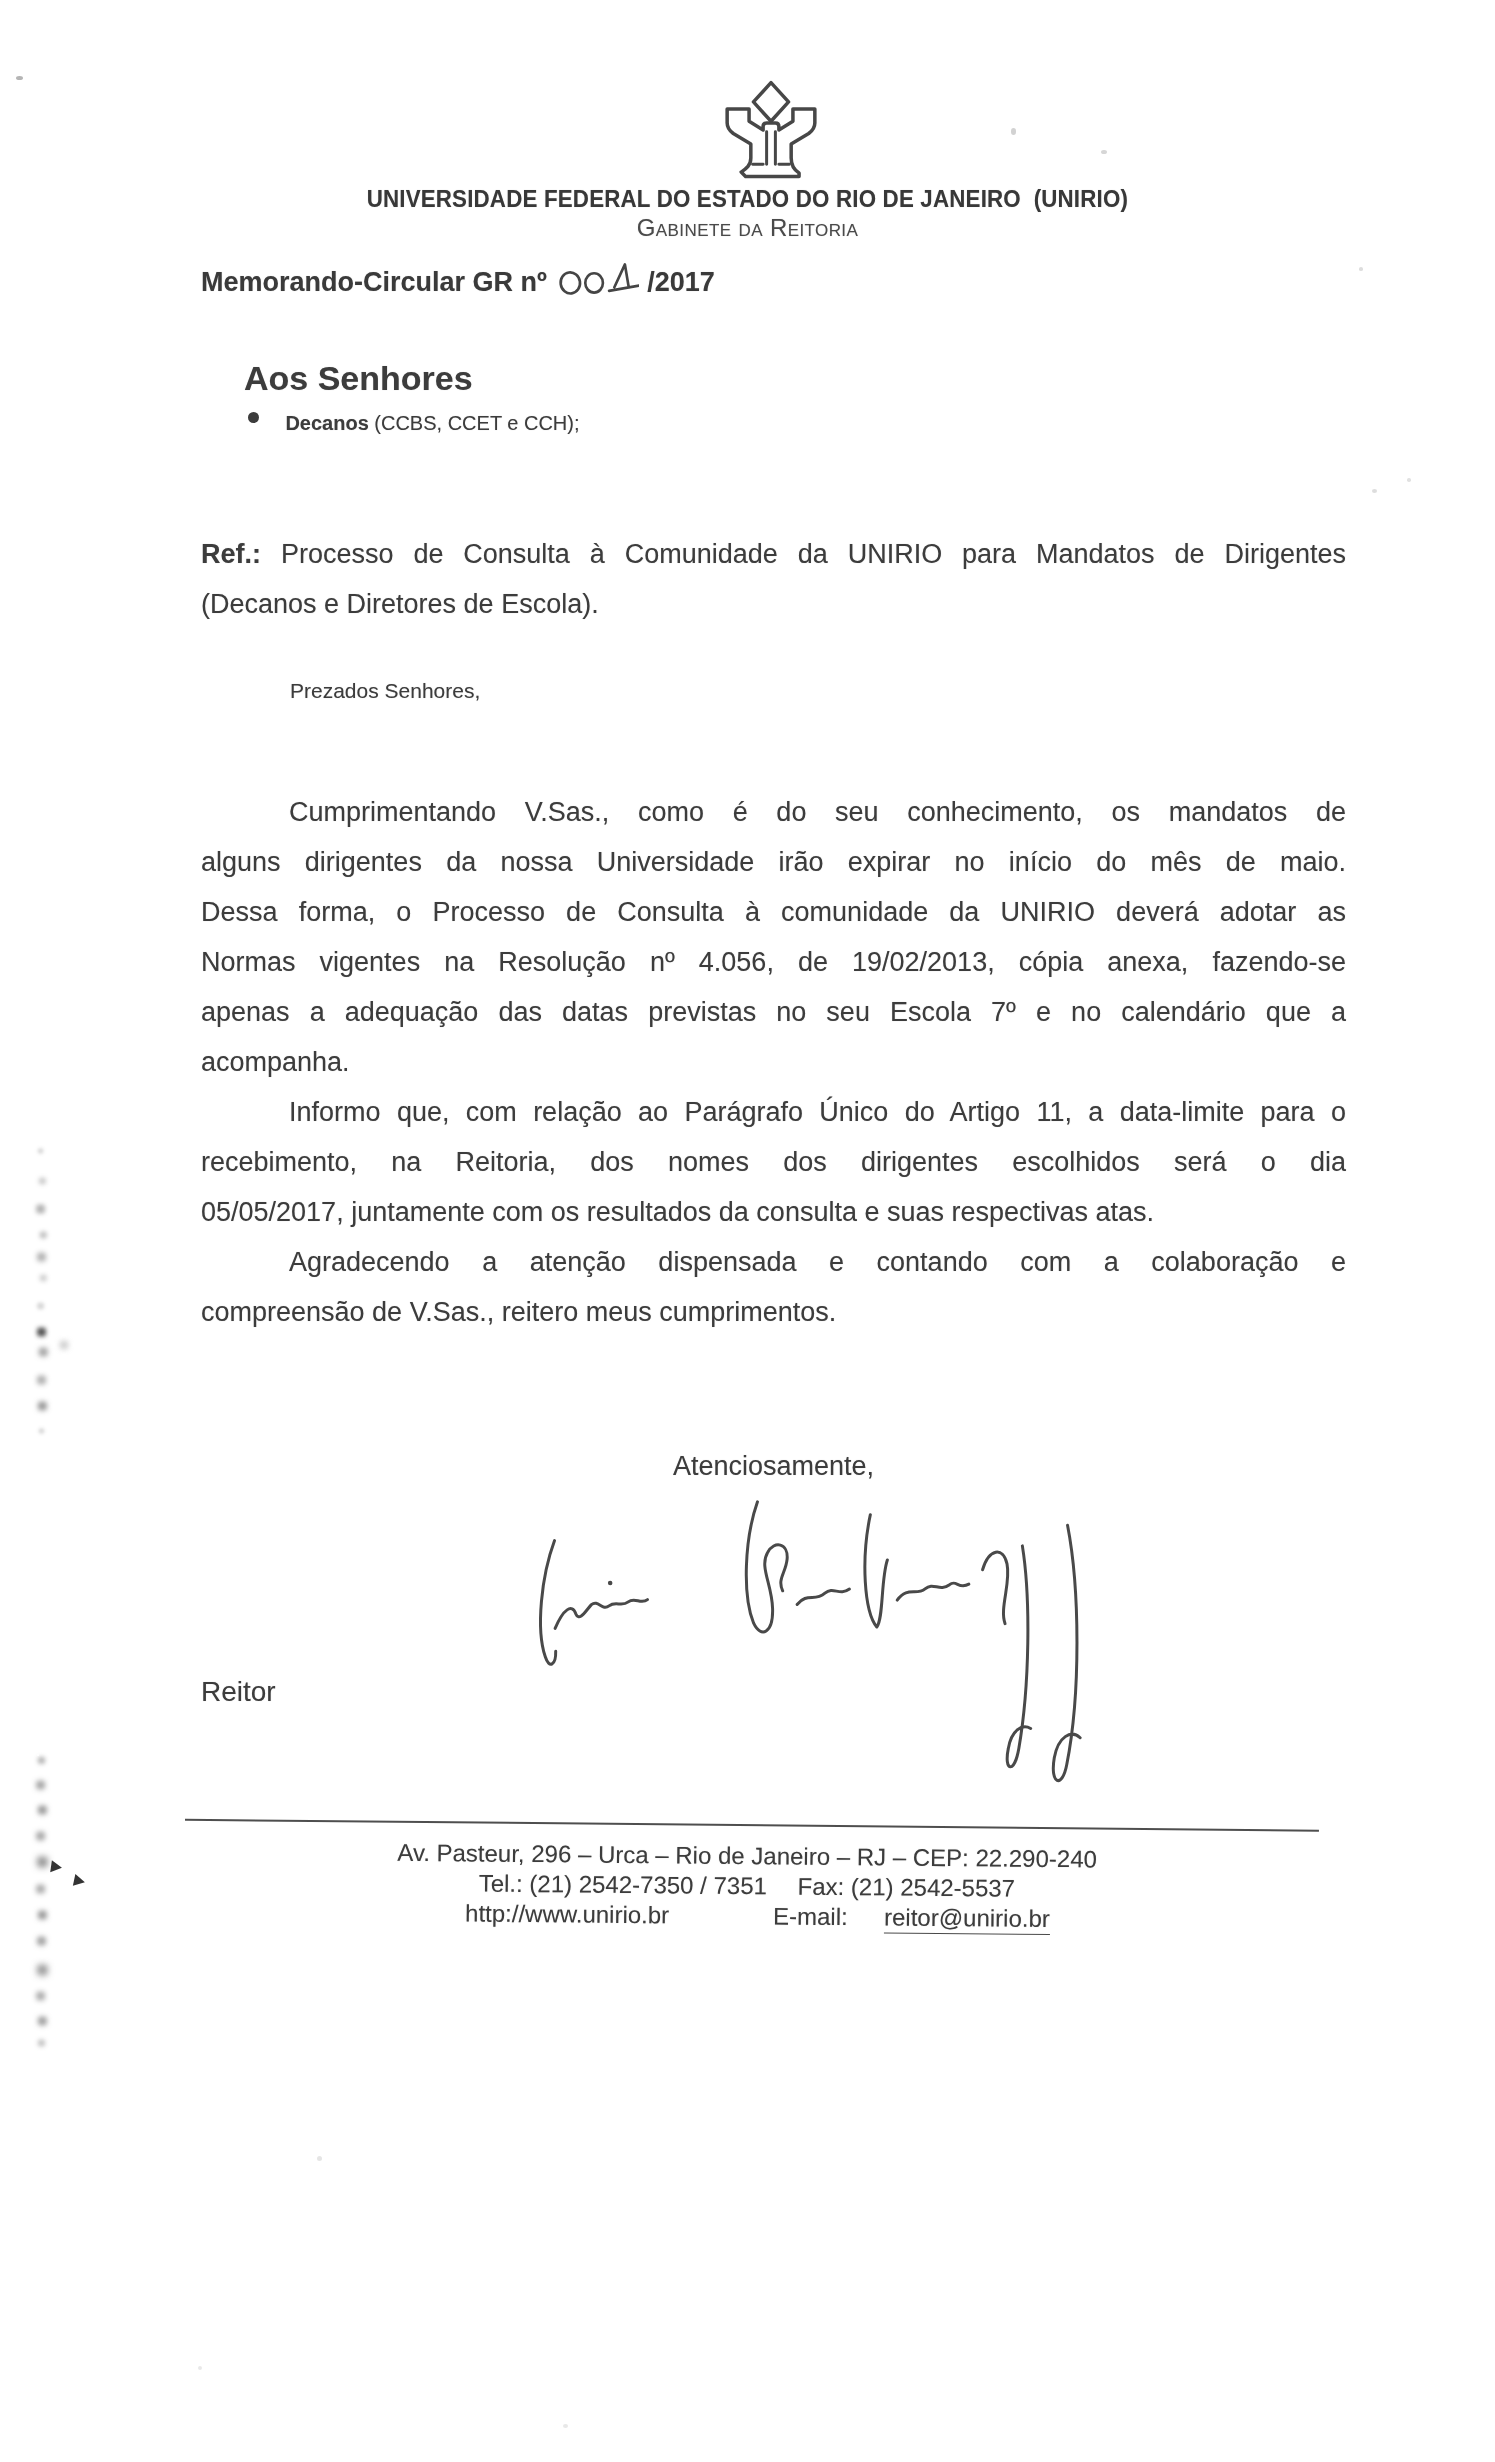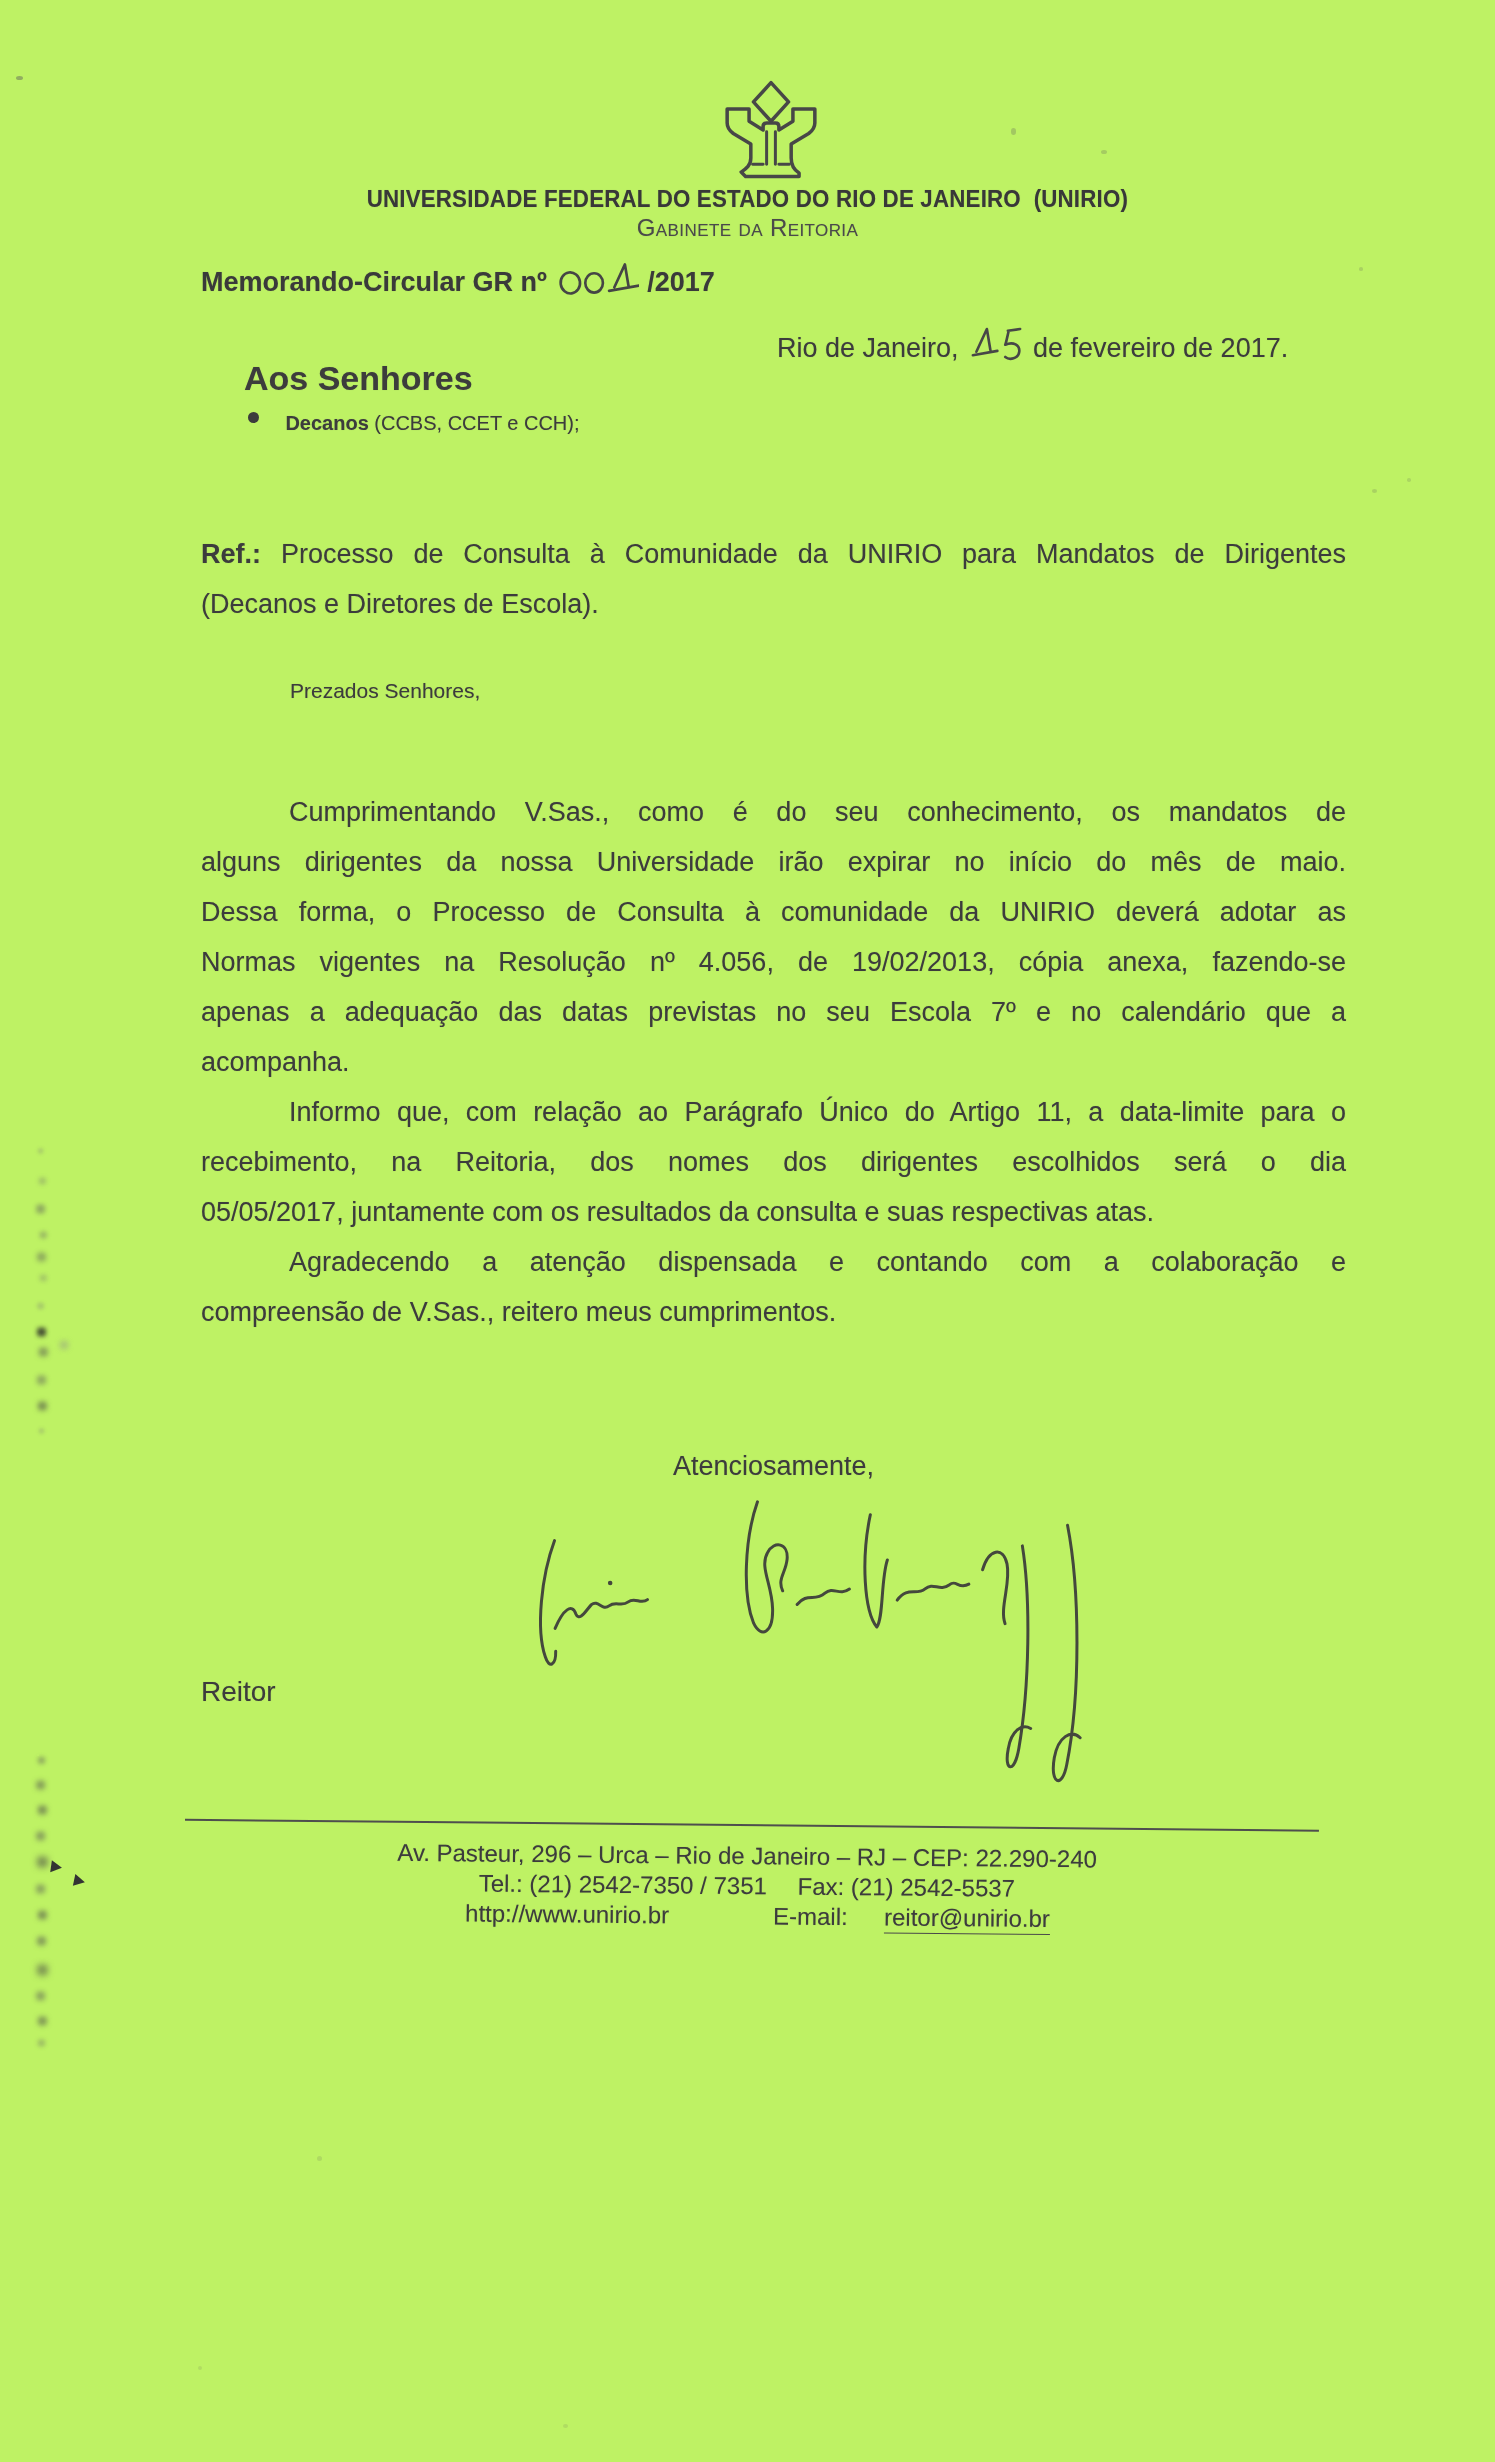--- a/index.html
+++ b/index.html
@@ -1,19 +1,19 @@
 <!DOCTYPE html>
 <html style="font-size:14px"><head>
 <meta charset="utf-8">
 <style>
   html,body{margin:0;padding:0;background:#e8e8e6;}
   #page{
     position:relative;
     width:1495px;height:2462px;
-    background:#bef264;
+    background:#ffffff;
     overflow:hidden;
     font-family:"Liberation Sans","DejaVu Sans",sans-serif;
     color:#3c3c3c;
   }
   .abs{position:absolute;}
   .ink{color:#3c3c3c;text-shadow:0 0 0.9px rgba(90,90,90,.38);}
   .b{font-weight:700;}
   
   #univ-line{top:185px;left:0;width:1495px;text-align:center;}
   #univ-line .scale{display:inline-block;transform:scaleX(.93);transform-origin:center;
@@ -103,26 +103,20 @@
   <div class="abs ink" id="office-line">Gabinete da Reitoria</div>
 
   <div class="abs ink" id="memo-line">
     <span>Memorando-Circular GR nº</span><svg class="hw-svg" width="81" height="39" viewBox="0 0 92 44" fill="none" stroke="#454545" stroke-width="3" stroke-linecap="round" stroke-linejoin="round">
       <ellipse cx="14" cy="27" rx="11" ry="12" transform="rotate(-8 14 27)"></ellipse>
       <ellipse cx="41" cy="27" rx="10" ry="11"></ellipse>
       <path d="M64,32 L76,6 L80,30 M58,36 L92,30"></path>
     </svg><span>/2017</span>
   </div>
 
-  <div class="abs ink" id="dateline">
-    <span>Rio de Janeiro,</span><svg class="hw-svg" width="55" height="42" viewBox="0 0 62 48" fill="none" stroke="#474747" stroke-width="3" stroke-linecap="round" stroke-linejoin="round">
-      <path d="M8,34 L20,8 L24,32 M4,38 L32,33"></path>
-      <path d="M44,10 L58,8 M45,10 C43,18 42,24 41,26 C50,22 58,26 57,34 C56,42 46,44 41,40"></path>
-    </svg><span>de fevereiro de 2017.</span>
-  </div>
 
   <div class="abs ink" id="recip-heading">Aos Senhores</div>
   <div class="abs ink" id="recip-item">
     <span class="dot"></span>
     <span><span class="b">Decanos</span><span> (CCBS, CCET e CCH);</span></span>
   </div>
 
   <div class="abs ink" id="ref-block">
     <div class="jline"><span class="label">Ref.:</span> <span>Processo de Consulta à Comunidade da UNIRIO para Mandatos de Dirigentes</span></div>
     <div>(Decanos e Diretores de Escola).</div>

